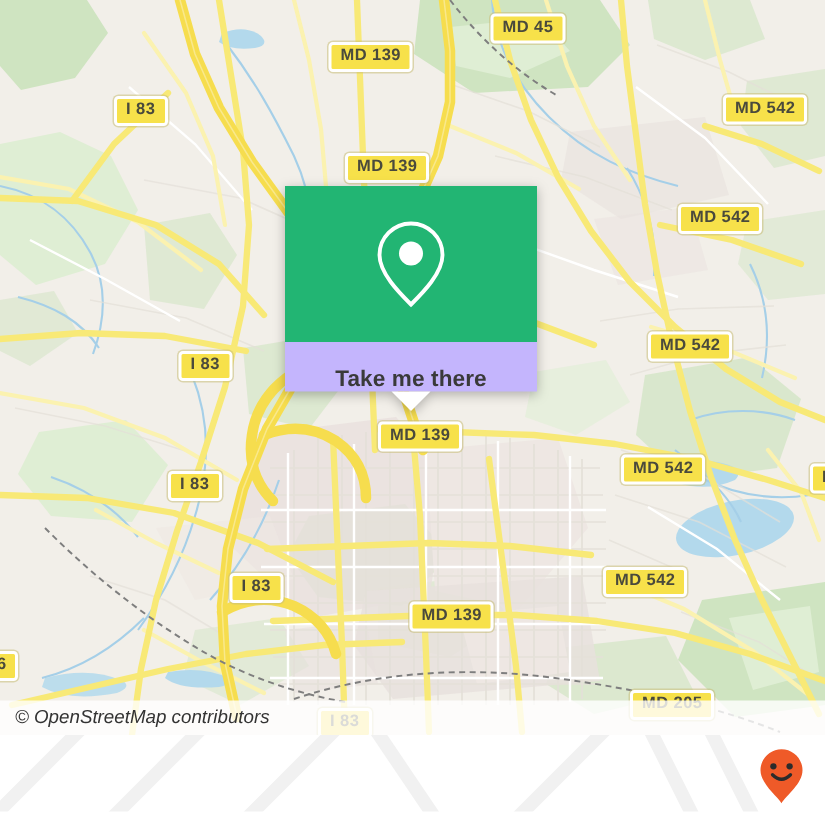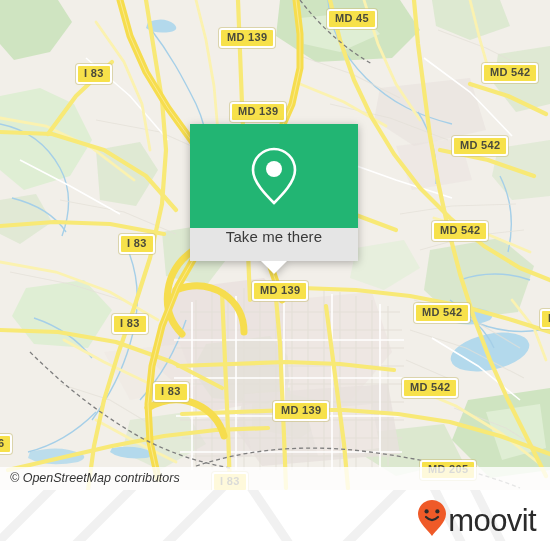--- a/index.html
+++ b/index.html
@@ -48,22 +48,22 @@
     position:absolute; left:190px; top:124px;
     width:168px;
     filter:drop-shadow(0 2px 4px rgba(0,0,0,.28));
   }
   .card-green {
     background:#22b573; height:104px;
     display:flex; align-items:center; justify-content:center;
   }
   .card-green svg { display:block; }
   .card-white {
-    background:#e5e5e5; height:33px;
-    display:flex; align-items:flex-start; justify-content:center;
+    background:#c4b5fd; height:33px;
+    display:flex; align-items:flex-end; justify-content:center;font-weight:bold;
   }
   .card-label {
     font-size:15px; color:#3a3a3a; letter-spacing:.1px;
   }
   .card-tail {
     position:absolute; left:50%; transform:translateX(-50%);
     top:137px; width:0; height:0;
     border-left:13px solid transparent;
     border-right:13px solid transparent;
     border-top:13px solid #ffffff;
@@ -335,17 +335,16 @@
     </svg>
     <div class="brand">
       <span>
         <svg width="30" height="38" viewBox="0 0 30 38">
           <path d="M15 1 C 7.3 1 1 7.3 1 15 C 1 24 12 32 15 37 C 18 32 29 24 29 15 C 29 7.3 22.7 1 15 1 Z" fill="#ef5a28"></path>
           <circle cx="9.6" cy="12.4" r="2.1" fill="#2b2b2b"></circle>
           <circle cx="20.4" cy="12.4" r="2.1" fill="#2b2b2b"></circle>
           <path d="M9 18 q6 6 12 0" fill="none" stroke="#2b2b2b" stroke-width="2.2" stroke-linecap="round"></path>
         </svg>
       </span>
-      <span class="brand-text">moovit</span>
     </div>
   </div>
 
 </div>
 
 </body></html>

